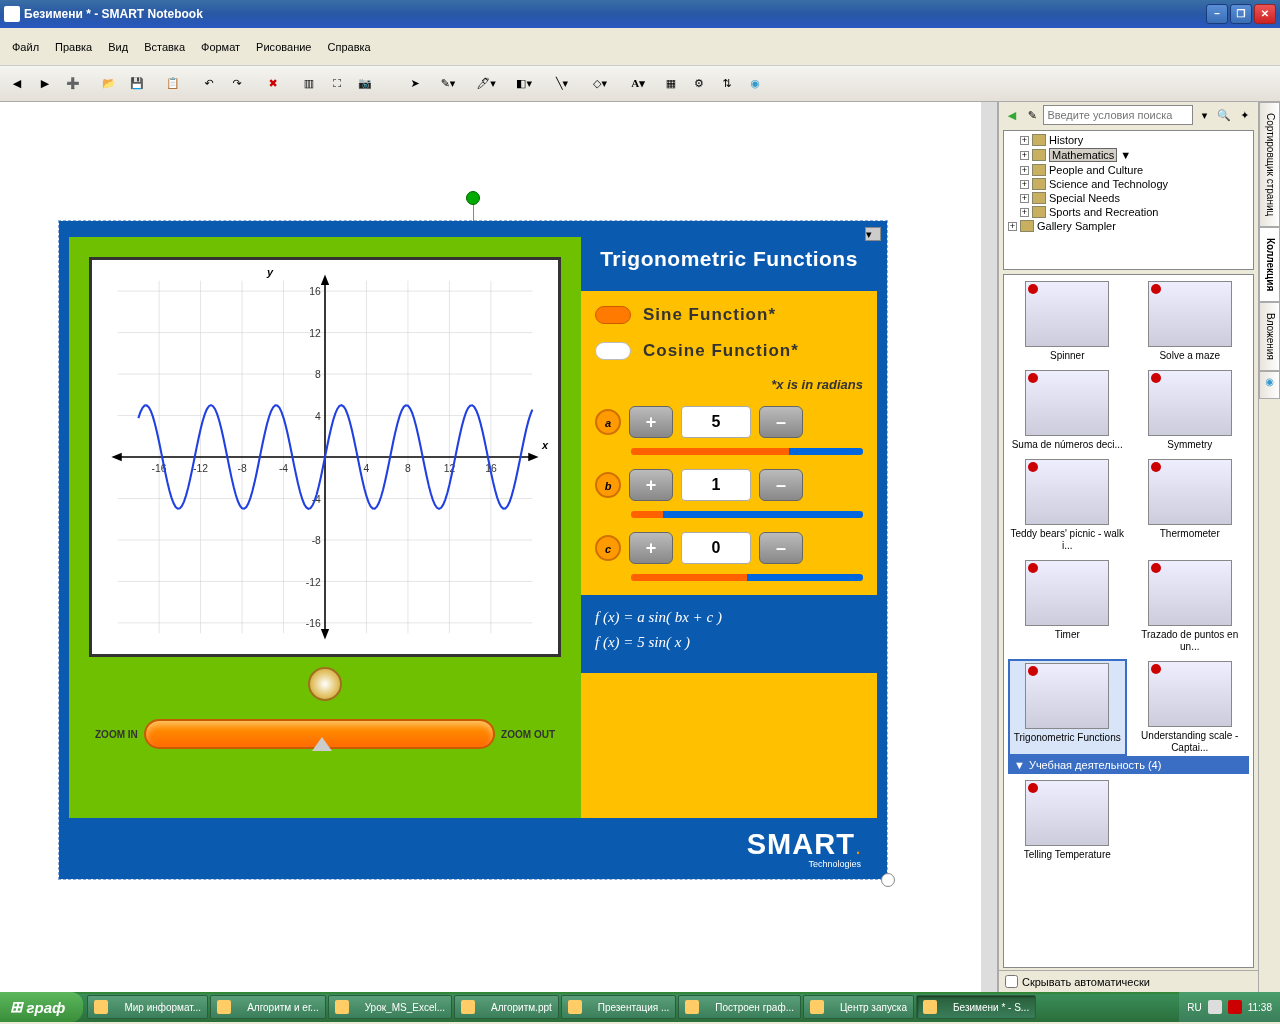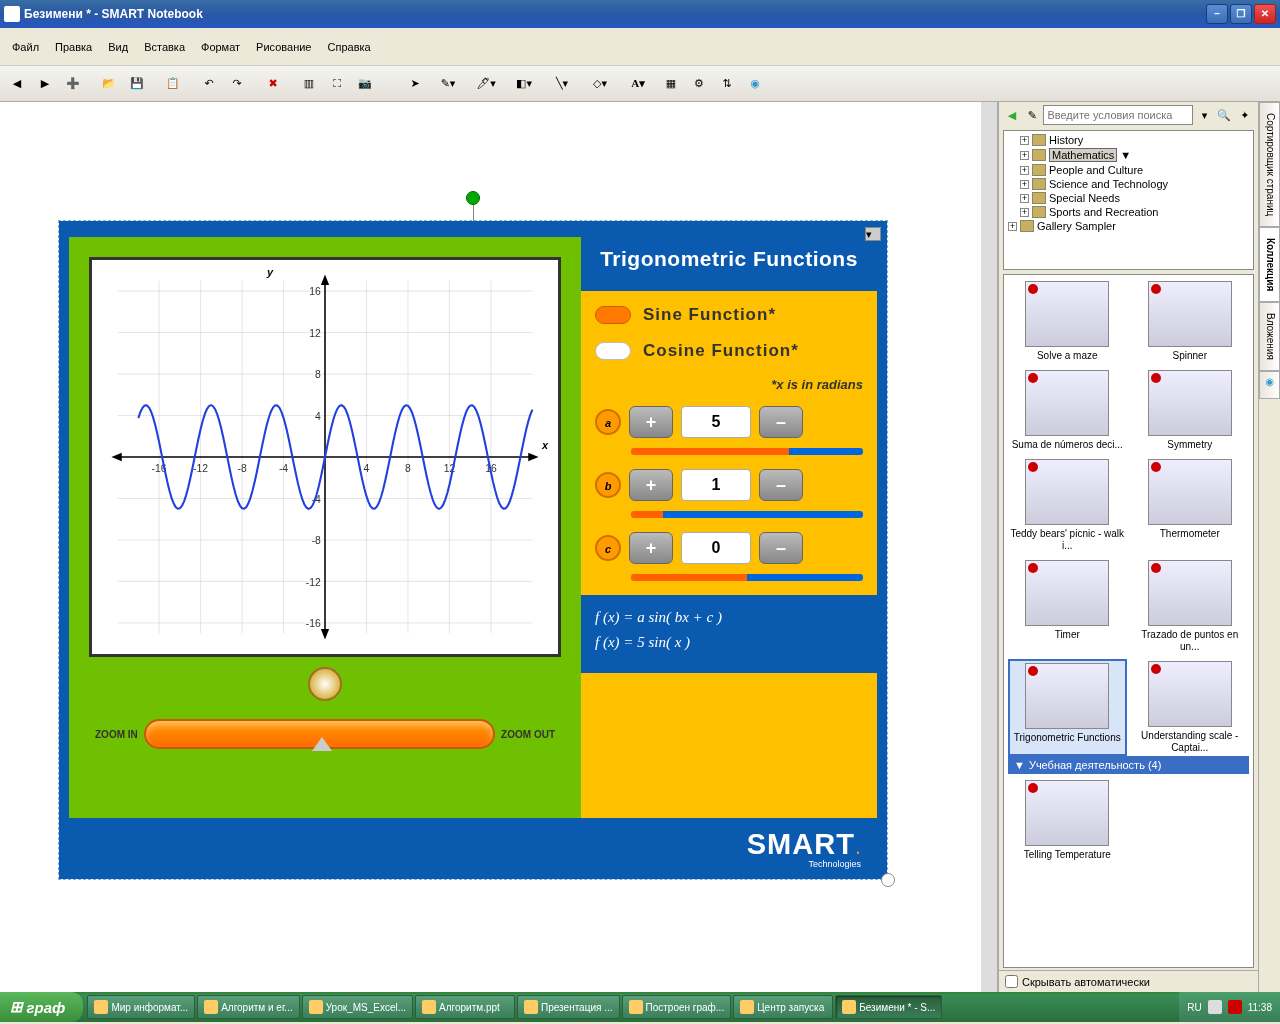--- a/index.html
+++ b/index.html
@@ -74,21 +74,21 @@
 .gal-label { font-size: 10px; line-height: 1.2; }
 .sect-header { background: #3a6ec5; color: #fff; padding: 3px 6px; font-size: 11px; cursor: pointer; display: flex; align-items: center; gap: 4px; }
 .hide-auto { padding: 4px 6px; display: flex; align-items: center; gap: 4px; border-top: 1px solid #aaa; font-size: 11px; }
 .side-tabs { width: 22px; background: #ece9d8; display: flex; flex-direction: column; border-left: 1px solid #aaa; }
 .side-tab { writing-mode: vertical-rl; padding: 10px 3px; border: 1px solid #aaa; background: linear-gradient(to left,#fff,#e8e4dc); cursor: pointer; font-size: 10px; margin-bottom: 0; text-align: center; }
 .side-tab.active { background: #fff; font-weight: bold; }
 .side-tab.icon-only { writing-mode: initial; height: 28px; padding: 4px 0; }
 .taskbar { height: 30px; background: linear-gradient(#3a8e3a,#2a7e2a 4%, #3a8e5a 6%, #2a6e3a); display: flex; align-items: center; }
 .start-btn { height: 30px; padding: 0 18px 0 10px; background: linear-gradient(#5cb85c,#3a8e3a); color: #fff; font-weight: bold; font-style: italic; font-size: 15px; border-radius: 0 12px 12px 0; display: flex; align-items: center; gap: 4px; cursor: pointer; }
 .task-items { flex: 1; display: flex; gap: 2px; padding: 0 4px; overflow: hidden; }
-.task-item { height: 24px; background: linear-gradient(#5a9e7a,#3a7e5a); border: 1px solid #2a5e3a; border-radius: 2px; padding: 0 6px; display: flex; align-items: center; gap: 3px; color: #fff; font-size: 10px; cursor: pointer; min-width: 100px; max-width: 130px; overflow: hidden; white-space: nowrap; }
+.task-item { height: 24px; background: linear-gradient(#5a9e7a,#3a7e5a); border: 1px solid #2a5e3a; border-radius: 2px; padding: 0 6px; display: flex; align-items: center; gap: 16px; color: #fff; font-size: 10px; cursor: pointer; min-width: 100px; max-width: 130px; overflow: hidden; white-space: nowrap; }
 .task-item.active { background: linear-gradient(#2a5e3a,#3a7e5a); box-shadow: inset 1px 1px 2px rgba(0,0,0,0.4); }
 .task-ico { width: 14px; height: 14px; background: #fc6; border-radius: 2px; flex-shrink: 0; }
 .systray { background: linear-gradient(#4a9e6a,#3a7e5a); padding: 0 8px; display: flex; align-items: center; gap: 6px; color: #fff; font-size: 10px; height: 30px; }
 .tray-ico { width: 14px; height: 14px; background: #ddd; border-radius: 2px; }
 </style>
 </head>
 <body>
 
 <div class="titlebar">
   <div class="titlebar-icon"></div>
@@ -308,25 +308,25 @@
       <div class="tree-row" style="padding-left:2px">
           <span class="tree-exp">+</span>
           <span class="tree-icon"></span>
           <span class="tree-text">Gallery Sampler</span>
         </div>
     </div>
     <div class="gallery-wrap">
       <div class="gallery-grid" id="gallery-grid">
           <div class="gal-item">
             <div class="gal-thumb"></div>
+            <div class="gal-label">Spinner</div>
+          </div>
+          <div class="gal-item">
+            <div class="gal-thumb"></div>
             <div class="gal-label">Solve a maze</div>
-          </div>
-          <div class="gal-item">
-            <div class="gal-thumb"></div>
-            <div class="gal-label">Spinner</div>
           </div>
           <div class="gal-item">
             <div class="gal-thumb"></div>
             <div class="gal-label">Suma de números deci...</div>
           </div>
           <div class="gal-item">
             <div class="gal-thumb"></div>
             <div class="gal-label">Symmetry</div>
           </div>
           <div class="gal-item">

